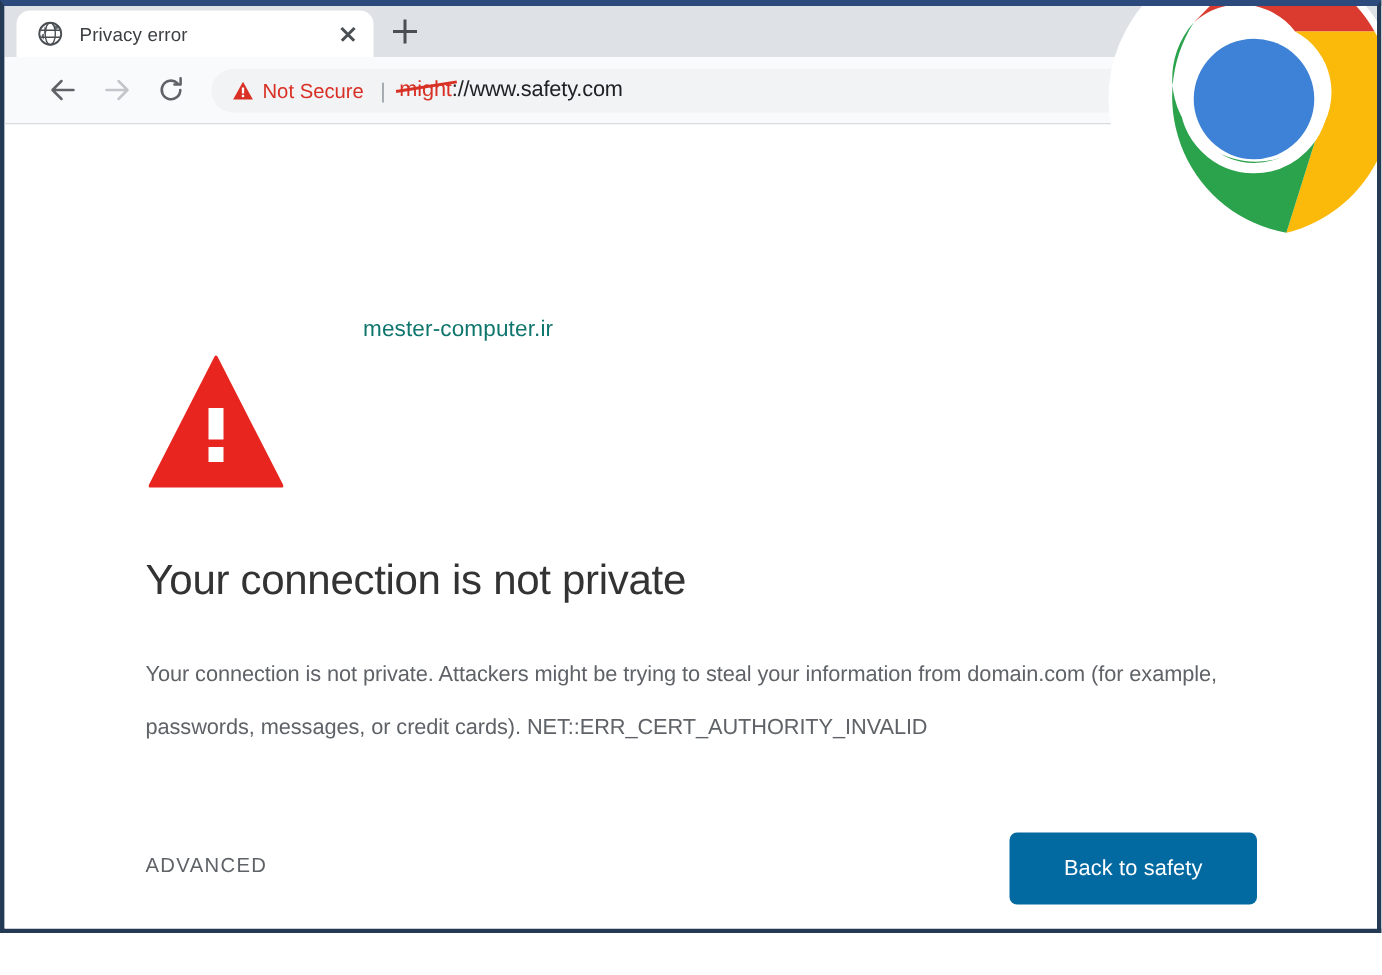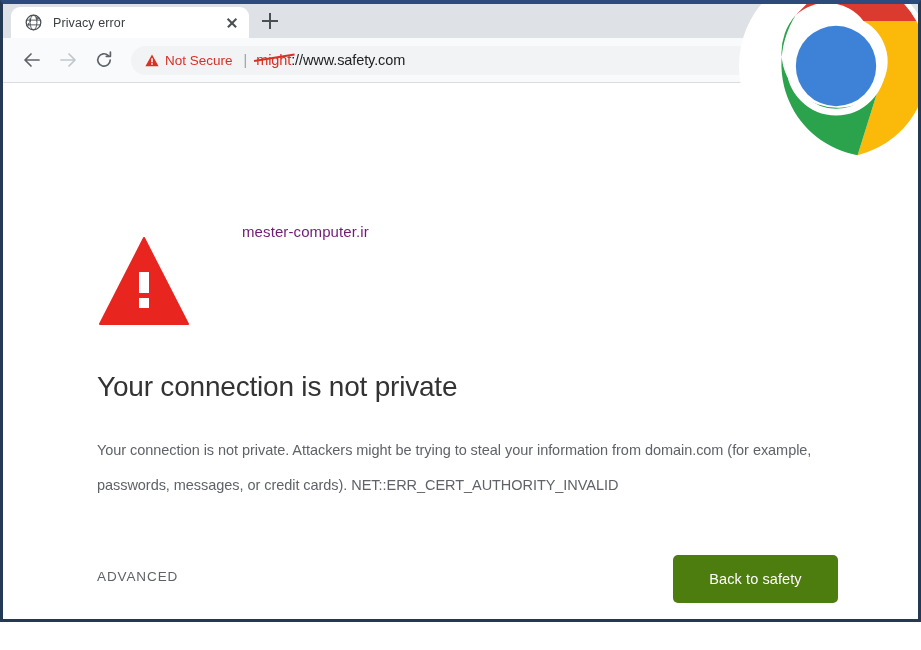--- a/index.html
+++ b/index.html
@@ -103,21 +103,21 @@
   #new-tab-button::after {
     left: 14.1px; top: 7px; width: 1.8px; height: 16px;
   }
 
   
   #toolbar {
     height: 45px;
     background: #f9fafb;
     display: flex;
     align-items: center;
-    padding-left: 14px;
+    padding-left: 24px;
     border-bottom: 1px solid #dadce0;
     box-sizing: border-box;
   }
   .nav-button {
     width: 30px;
     height: 30px;
     margin-right: 6px;
     display: flex;
     align-items: center;
     justify-content: center;
@@ -186,23 +186,23 @@
   
   #page-content {
     position: relative;
     height: 562px;
     background: #ffffff;
     overflow: hidden;
   }
   #watermark {
     position: absolute;
     left: 239px;
-    top: 140px;
+    top: 128px;
     font-size: 15px;
-    color: #701a75;
+    color: #0f766e;
     letter-spacing: 0.1px;
     white-space: nowrap;
   }
   #warning-triangle {
     position: absolute;
     left: 96px;
     top: 153px;
     width: 90px;
     height: 90px;
   }
@@ -233,21 +233,21 @@
     font-size: 13.5px;
     color: #5f6368;
     letter-spacing: 0.9px;
   }
   #back-to-safety-button {
     position: absolute;
     left: 670px;
     top: 472px;
     width: 165px;
     height: 48px;
-    background: #4d7c0f;
+    background: #0369a1;
     border-radius: 5px;
     display: flex;
     align-items: center;
     justify-content: center;
     border: none;
     padding: 0;
   }
   #back-to-safety-label {
     font-size: 14.5px;
     color: #ffffff;

